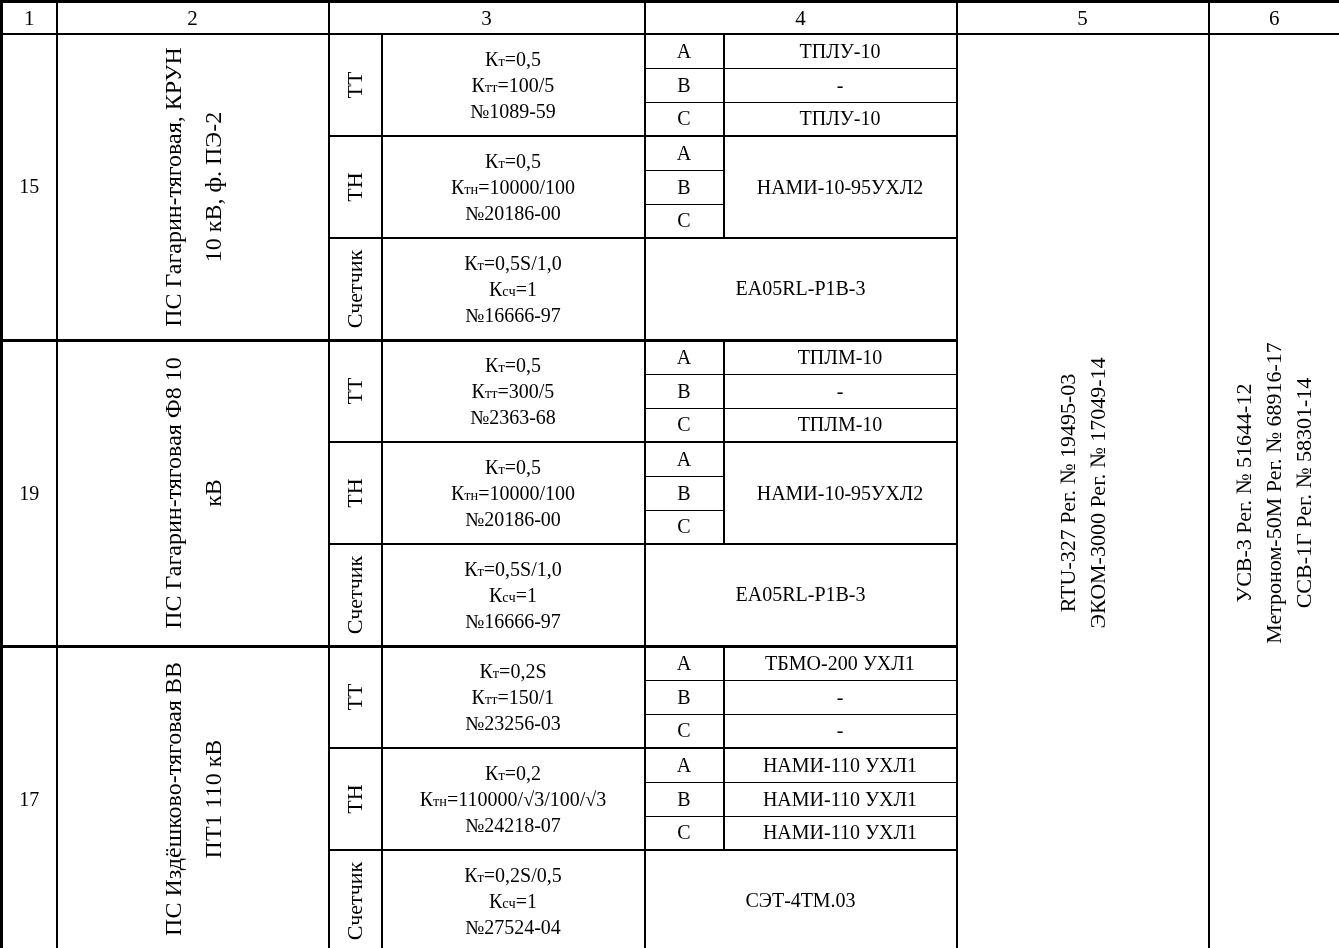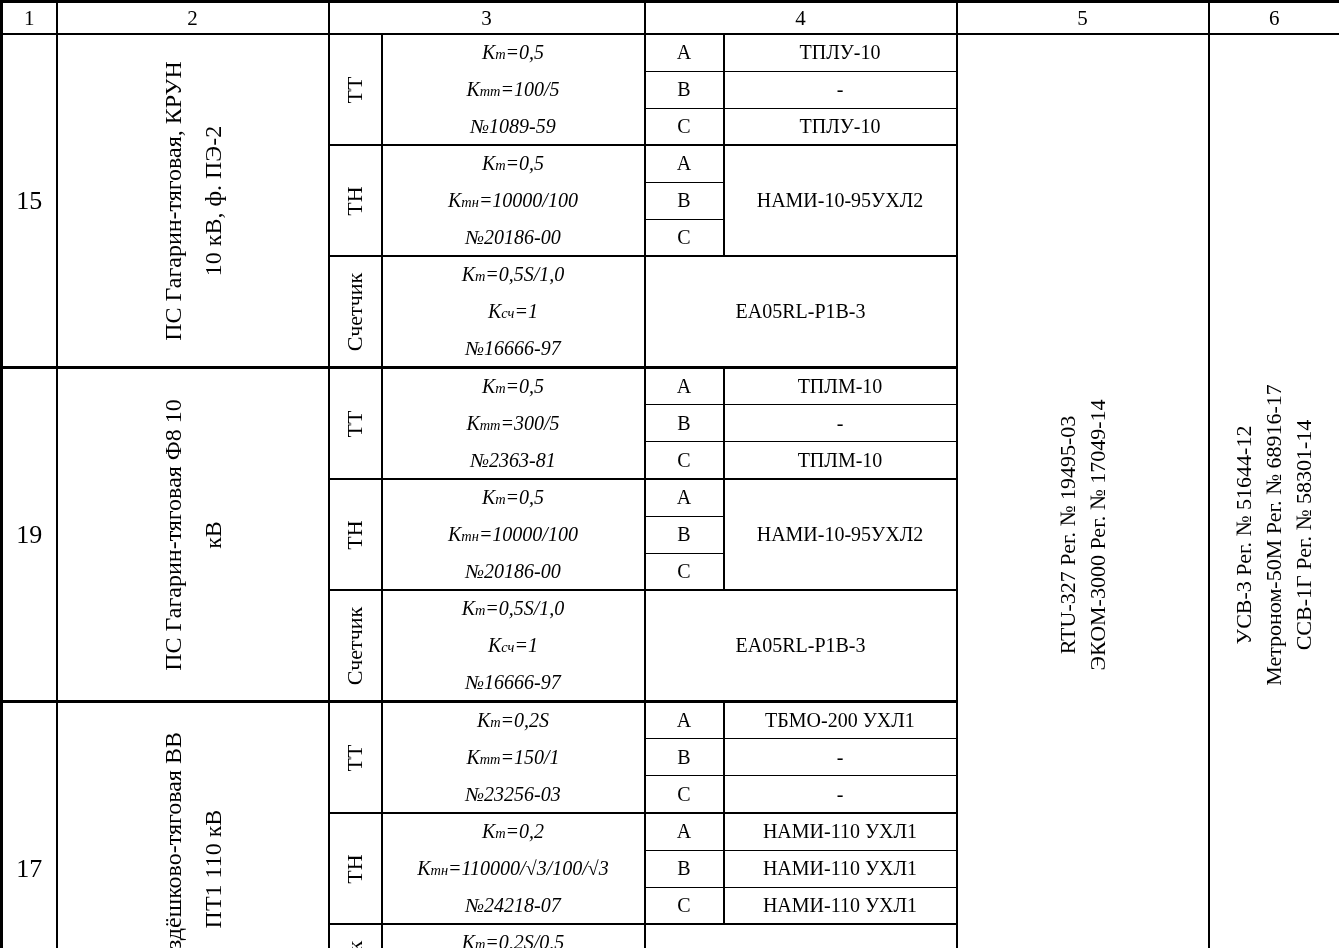--- a/index.html
+++ b/index.html
@@ -22,31 +22,31 @@
     font-weight: normal;
     overflow: hidden;
     white-space: nowrap;
   }
   .b2l { border-left: 2px solid #000 !important; }
   tr.hdr > th { border-bottom: 2px solid #000; height: 30px; font-size: 21px; }
   tr.pr { height: 34px; }
   tr.mr { height: 102px; }
   tr.sec > td { border-top: 2px solid #000; }
   tr.major > td { border-top: 3px solid #000; }
-  .num { font-size: 26px; }
+  .num { font-size: 20px; }
   .rotc { position: relative; overflow: visible; }
   .rot {
     position: absolute; top: 50%; left: 50%;
     transform: translate(-50%, -50%) rotate(-90deg);
     white-space: nowrap; text-align: center;
   }
   .namerot { font-size: 24px; line-height: 40px; }
   .lblrot  { font-size: 22px; line-height: 24px; }
   .syncrot { font-size: 22px; line-height: 30px; }
-  .dvals div { line-height: 35px; white-space: nowrap; font-style: italic; }
+  .dvals div { line-height: 24px; white-space: nowrap; }
   .sm { font-size: 72%; }
 </style>
 </head>
 <body>
 
 <table class="doc">
   <colgroup>
     <col style="width:55px">
       <col style="width:272px">
       <col style="width:53px">
@@ -144,21 +144,21 @@
         <div>ПС Гагарин-тяговая Ф8 10</div>
         <div>кВ</div>
       </div>
     </td>
     <td class="rotc b2l" rowspan="3">
       <div class="rot lblrot">ТТ</div>
     </td>
     <td class="dvals b2l" rowspan="3">
       <div>К<span class="sm">т</span>=0,5</div>
       <div>К<span class="sm">тт</span>=300/5</div>
-      <div>№2363-81</div>
+      <div>№2363-68</div>
     </td>
     <td class="b2l">А</td>
     <td class="b2l">ТПЛМ-10</td>
   </tr>
   <tr class="pr">
     <td class="b2l">В</td>
     <td class="b2l">-</td>
   </tr>
   <tr class="pr">
     <td class="b2l">С</td>

